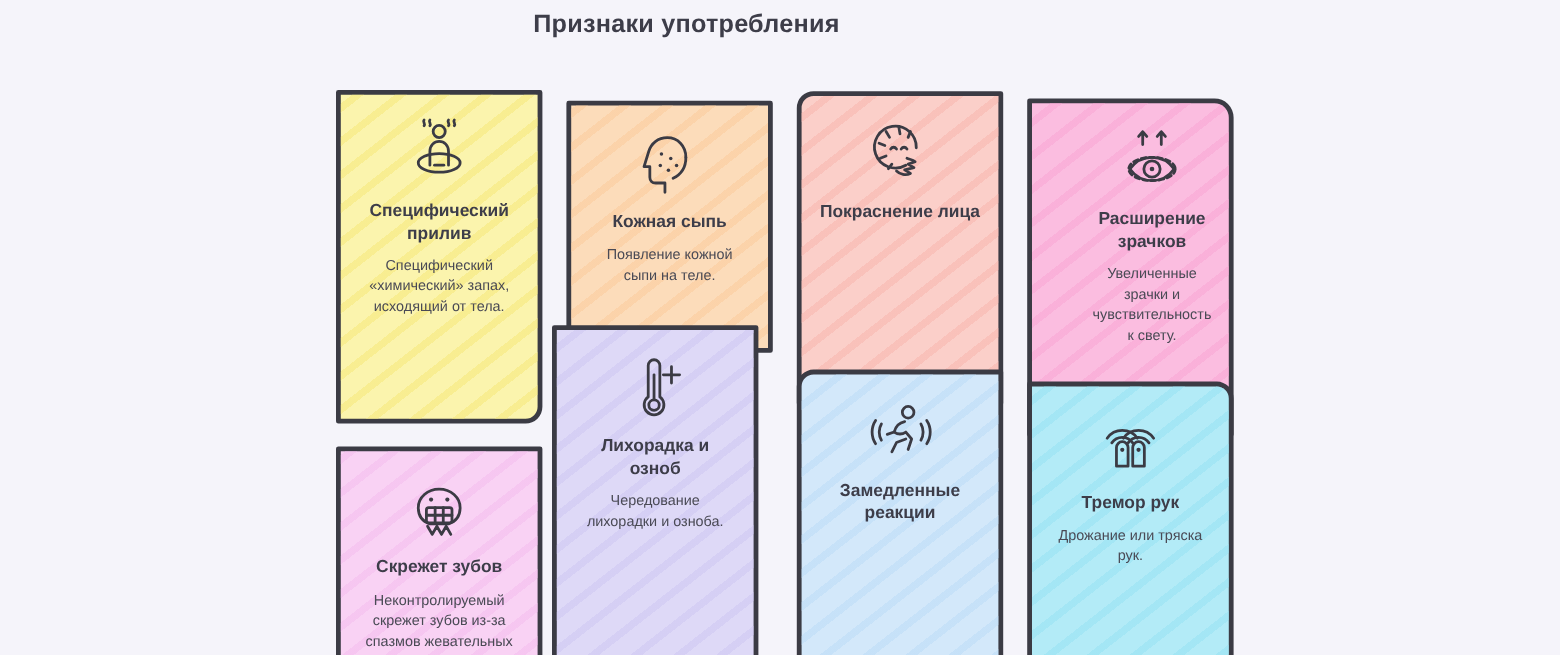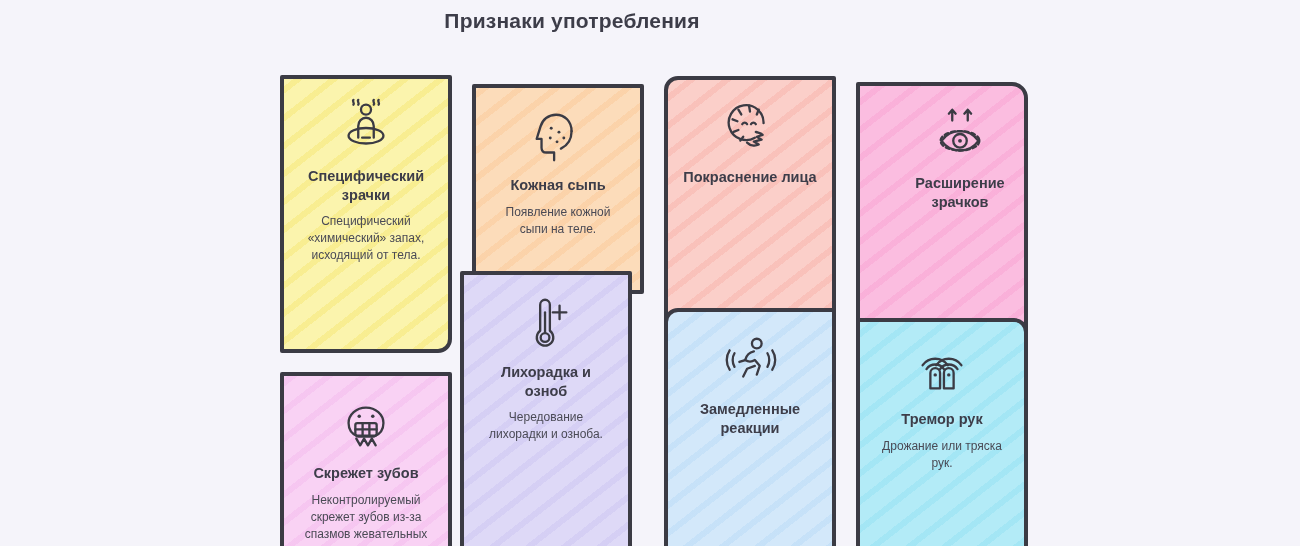--- a/index.html
+++ b/index.html
@@ -131,21 +131,21 @@
       <div class="card-icon">
         <svg viewBox="0 0 64 64" fill="none" stroke="#3b3b44" stroke-width="2.4" stroke-linecap="round" stroke-linejoin="round">
           <circle cx="32" cy="13" r="5.2"></circle>
           <path d="M19 8c1.6-1.6-1.6-3.4 0-5M24 8c1.6-1.6-1.6-3.4 0-5"></path>
           <path d="M40 8c1.6-1.6-1.6-3.4 0-5M45 8c1.6-1.6-1.6-3.4 0-5"></path>
           <path d="M24 42V30c0-5 3.6-8.6 8-8.6s8 3.6 8 8.6v12"></path>
           <path d="M28 42h8"></path>
           <ellipse cx="32" cy="40" rx="18" ry="8"></ellipse>
         </svg>
       </div>
-      <div class="card-title">Специфический зрачки</div>
+      <div class="card-title">Специфический прилив</div>
       <div class="card-desc">Специфический «химический» запах, исходящий от тела.</div>
     </div>
   </div>
 
   <div class="card c2" style="background: rgb(252, 220, 186); border-color: rgb(59, 59, 68); justify-content: flex-end;">
     <div class="glow" style="background: repeating-linear-gradient(-38deg, rgb(253, 217, 180) 0px, rgb(253, 217, 180) 7px, rgba(245, 244, 250, 0) 7px, rgba(245, 244, 250, 0) 24px); border-radius: 2px 2px 2px 12px;"></div>
     <div class="stripes" style="background: repeating-linear-gradient(-38deg, rgb(251, 203, 156) 0px, rgb(251, 203, 156) 6px, rgba(255, 255, 255, 0) 6px, rgba(255, 255, 255, 0) 22px);"></div>
     <div class="card-inner">
       <div class="card-icon">
         <svg viewBox="0 0 64 64" fill="none" stroke="#3b3b44" stroke-width="2.4" stroke-linecap="round" stroke-linejoin="round">
@@ -189,20 +189,21 @@
           <path d="M24 17V6M24 6l-3.5 4M24 6l3.5 4"></path>
           <path d="M40 17V6M40 6l-3.5 4M40 6l3.5 4"></path>
           <ellipse cx="32" cy="38" rx="20" ry="10" stroke-dasharray="4 3"></ellipse>
           <path d="M13 38c5-7 12-10 19-10s14 3 19 10"></path>
           <path d="M13 38c5 7 12 10 19 10s14-3 19-10"></path>
           <circle cx="32" cy="38" r="7"></circle>
           <circle cx="32" cy="38" r="2" fill="#3b3b44" stroke="none"></circle>
         </svg>
       </div>
       <div class="card-title">Расширение зрачков</div>
+      <div class="card-desc">Увеличенные зрачки и чувствительность к свету.</div>
     </div>
   </div>
 
   <div class="card c5" style="background: rgb(249, 210, 244); border-color: rgb(59, 59, 68);">
     <div class="glow" style="background: repeating-linear-gradient(-38deg, rgb(248, 200, 241) 0px, rgb(248, 200, 241) 7px, rgba(245, 244, 250, 0) 7px, rgba(245, 244, 250, 0) 24px); border-radius: 2px 2px 16px;"></div>
     <div class="stripes" style="background: repeating-linear-gradient(-38deg, rgb(244, 189, 238) 0px, rgb(244, 189, 238) 6px, rgba(255, 255, 255, 0) 6px, rgba(255, 255, 255, 0) 22px);"></div>
     <div class="card-inner">
       <div class="card-icon">
         <svg viewBox="0 0 64 64" fill="none" stroke="#3b3b44" stroke-width="2.4" stroke-linecap="round" stroke-linejoin="round">
           <path d="M14 30a18 16 0 1 1 36 0c0 7-4 12-10 14H24c-6-2-10-7-10-14z"></path>

